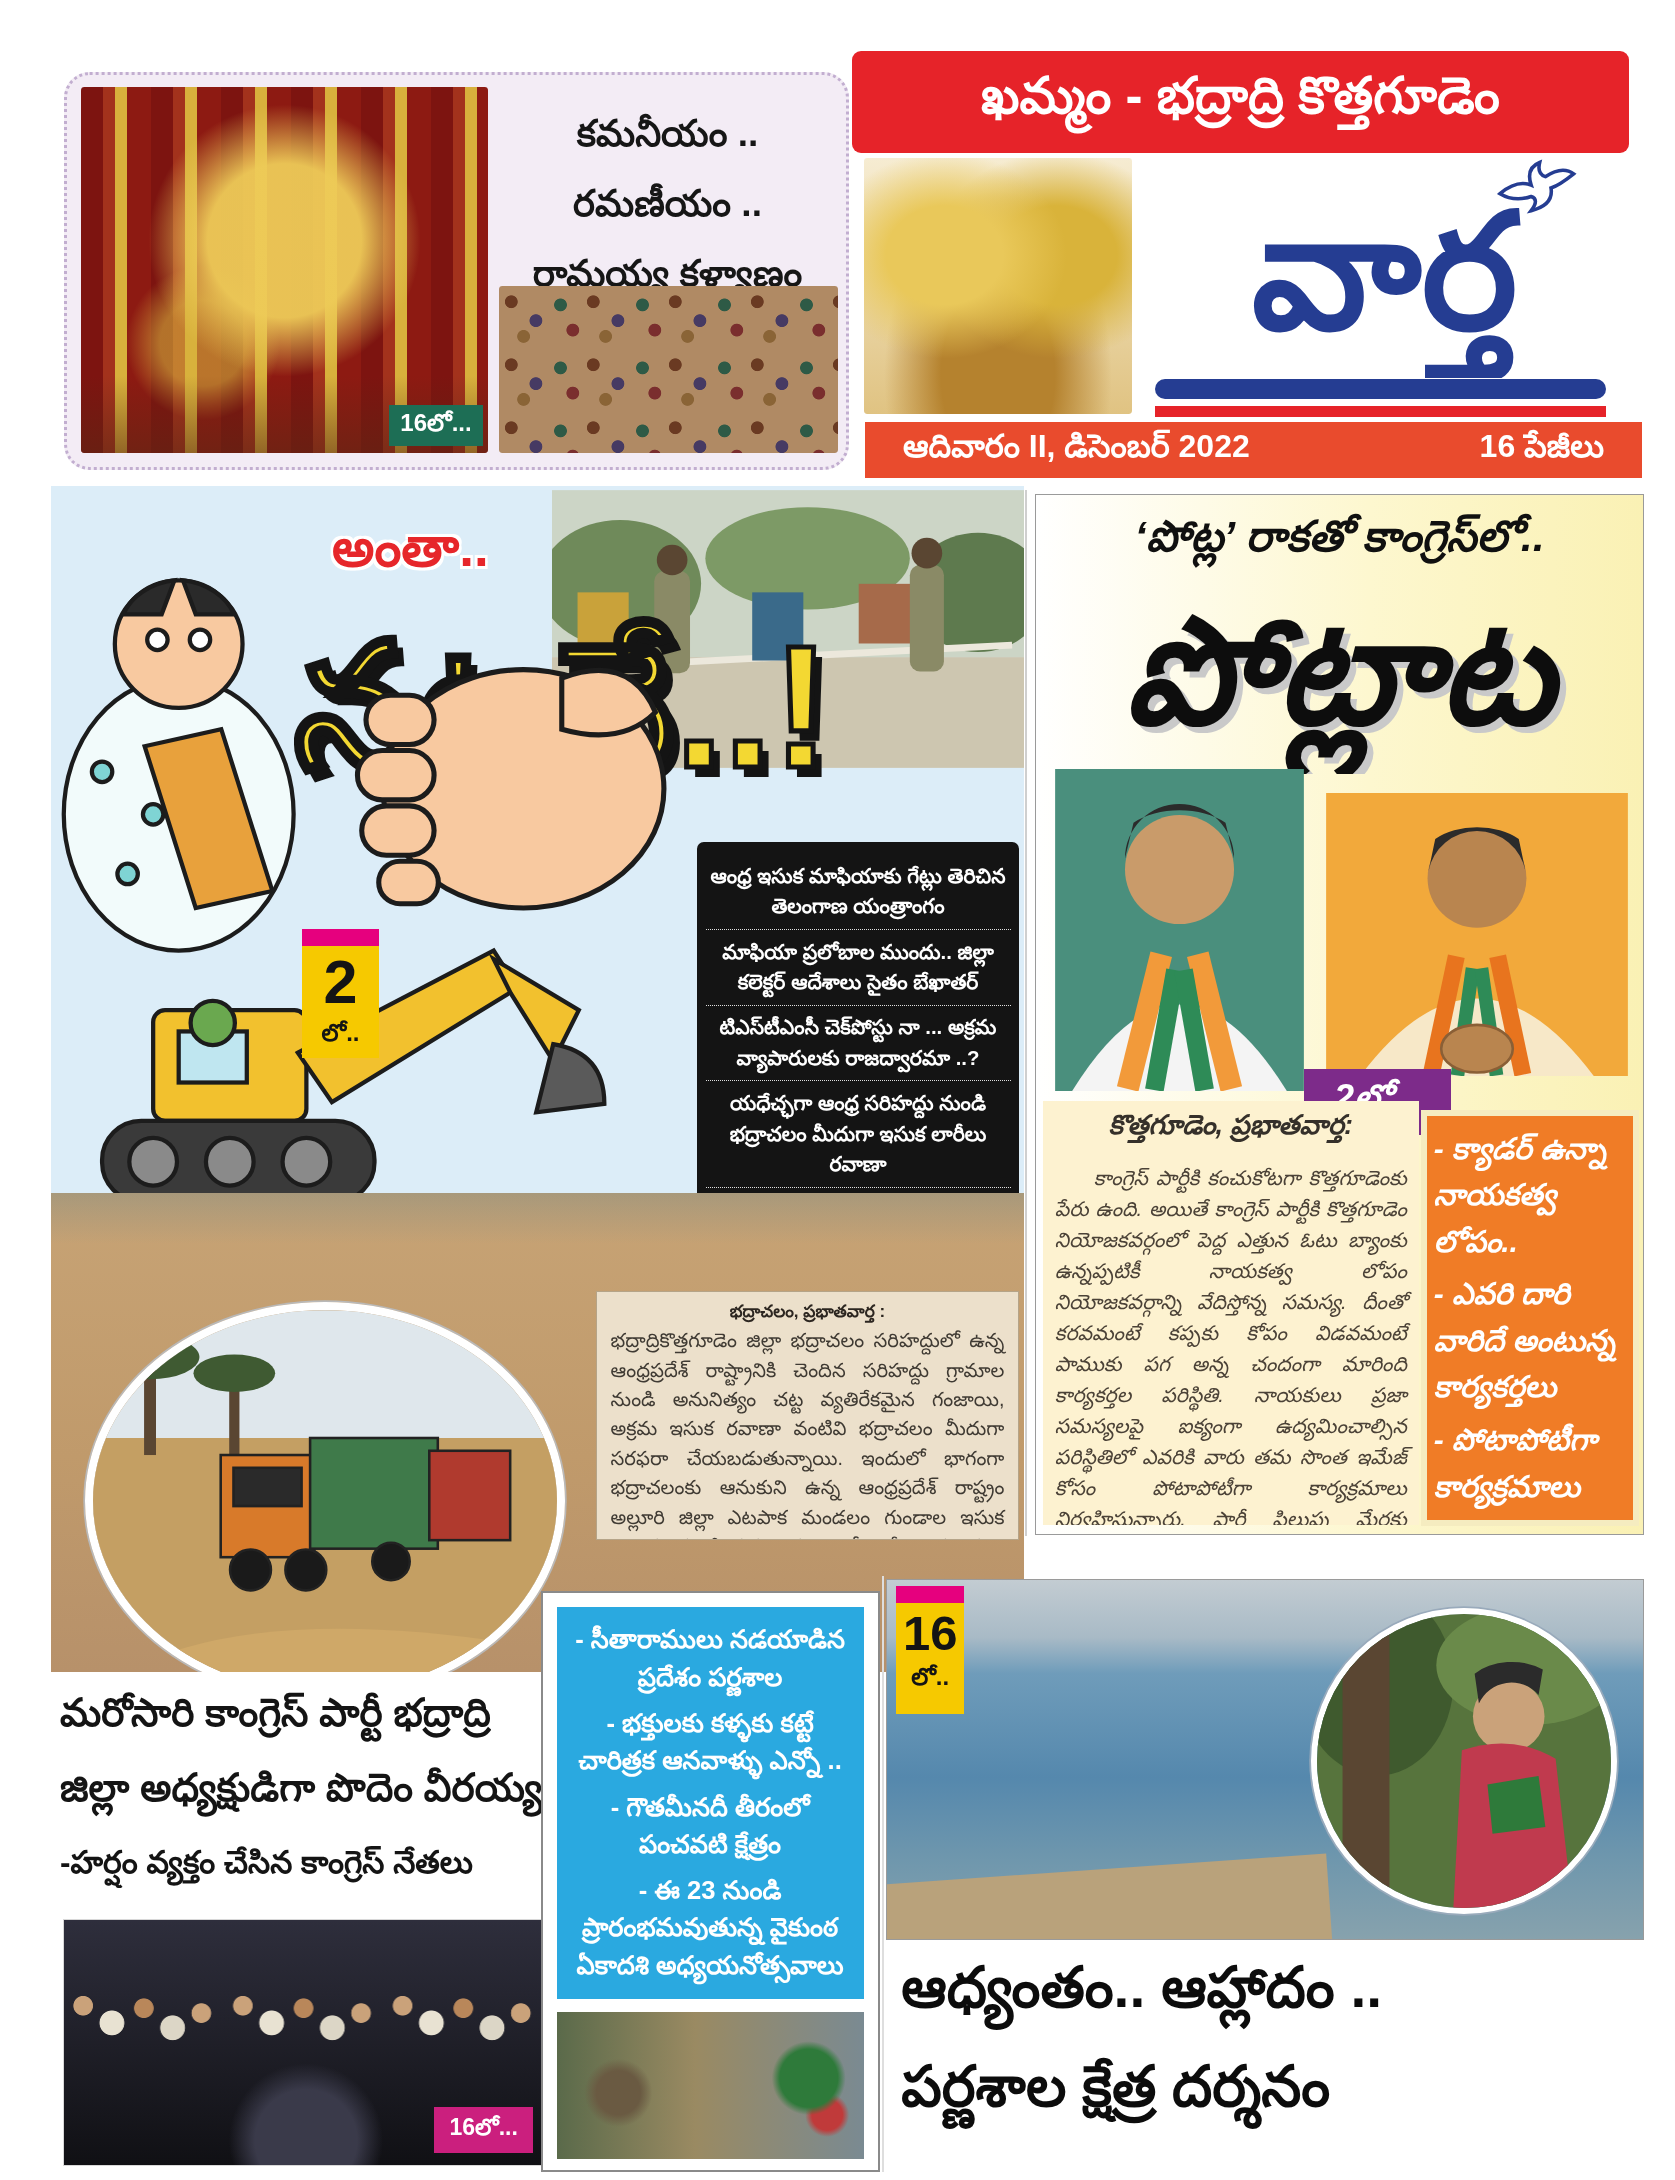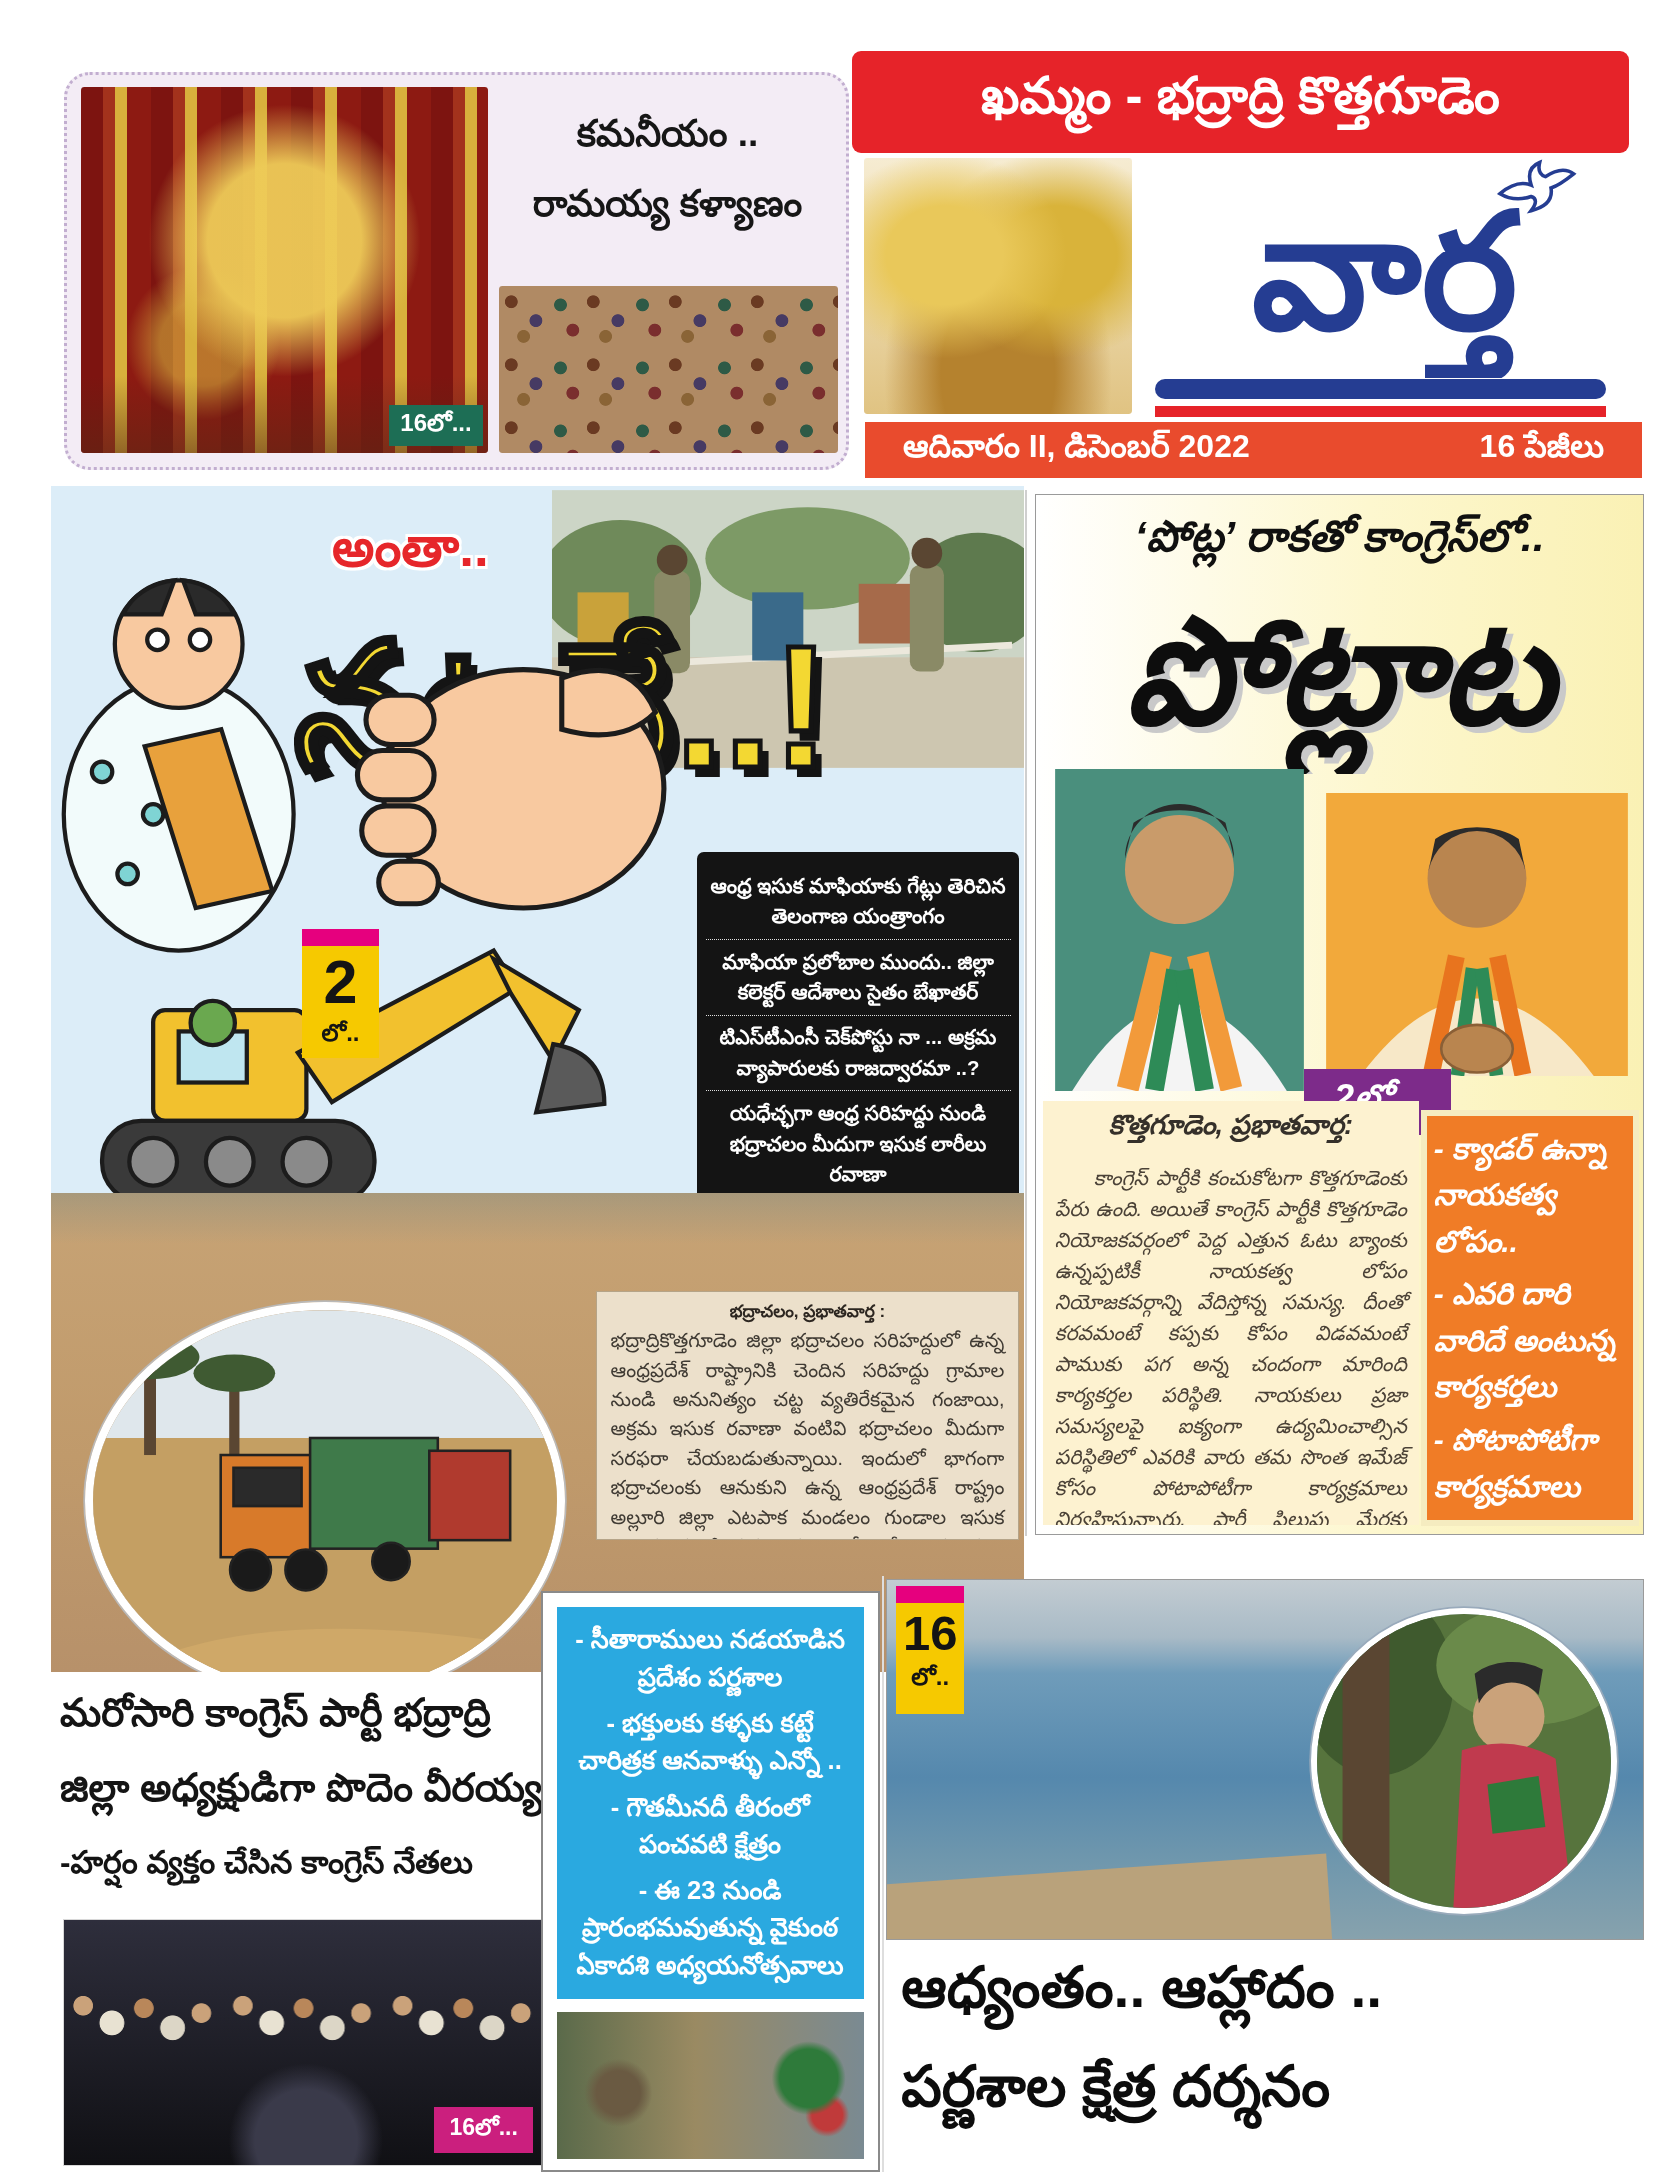--- a/index.html
+++ b/index.html
@@ -59,21 +59,21 @@
       text-shadow:-2.6px -2.6px 0 #fff,2.6px -2.6px 0 #fff,-2.6px 2.6px 0 #fff,2.6px 2.6px 0 #fff;}
   .lead-headline{left:243px;top:101px;width:741px;font-size:175px;font-weight:900;color:#f3d832;
       -webkit-text-stroke:5.1px #141414;text-shadow:8.5px 10.2px 0 #141414;white-space:nowrap;overflow:hidden;
       line-height:239px;}
   .lead-cartoon{left:0;top:47px;width:664px;height:750px;}
   .badge-tall{background:#f6c900;display:flex;flex-direction:column;align-items:center;overflow:hidden;}
   .badge-tall .strip{width:100%;height:17px;background:#e6007e;}
   .badge-tall .num{color:#141414;font-weight:900;font-size:61px;line-height:73px;}
   .badge-tall .suf{color:#141414;font-weight:bold;font-size:24px;}
   .lead-badge2{left:251px;top:443px;width:77px;height:129px;}
-  .lead-bullets{left:646px;top:366px;width:322px;height:431px;background:#141414;border-radius:6.8px;
+  .lead-bullets{left:646px;top:356px;width:322px;height:431px;background:#141414;border-radius:6.8px;
       box-sizing:border-box;padding:12px 8.5px;overflow:hidden;}
   .lead-bullet-item{color:#fff;font-size:20.4px;font-weight:bold;text-align:center;line-height:1.5;
       padding:6.8px 3.4px;border-bottom:1.7px dotted #dedede;}
   .lead-bullet-item:last-child{border-bottom:none;}
   .lead-sand{left:0;top:707px;width:100%;height:479px;
       background:linear-gradient(#c7a375,#c09a6b 55%,#b7916a);}
   .lead-sand::before{content:"";position:absolute;left:0;top:0;width:100%;height:51px;
       background:linear-gradient(rgba(130,140,130,.45),rgba(130,140,130,0));}
   .lead-story{left:545px;top:805px;width:423px;height:249px;background:#ece0cb;border:0.9px solid #b5a488;
       box-sizing:border-box;padding:10.2px 13.6px;overflow:hidden;}
@@ -157,20 +157,21 @@
 </head>
 <body>
 
 <div id="page">
 
   <div class="abs tl-block">
     <div class="abs tl-photo1"></div>
     <div class="abs tl-badge">16లో...</div>
     <div class="abs tl-title">
       <div>కమనీయం ..</div>
+      <div>రమణీయం ..</div>
       <div>రామయ్య కళ్యాణం</div>
     </div>
     <div class="abs tl-photo2"></div>
   </div>
 
   <div class="abs mh">
     <div class="abs mh-banner">ఖమ్మం - భద్రాద్రి కొత్తగూడెం</div>
     <div class="abs mh-deity"></div>
     <div class="abs mh-logo">
       <div class="abs mh-logo-text">వార్త</div>

